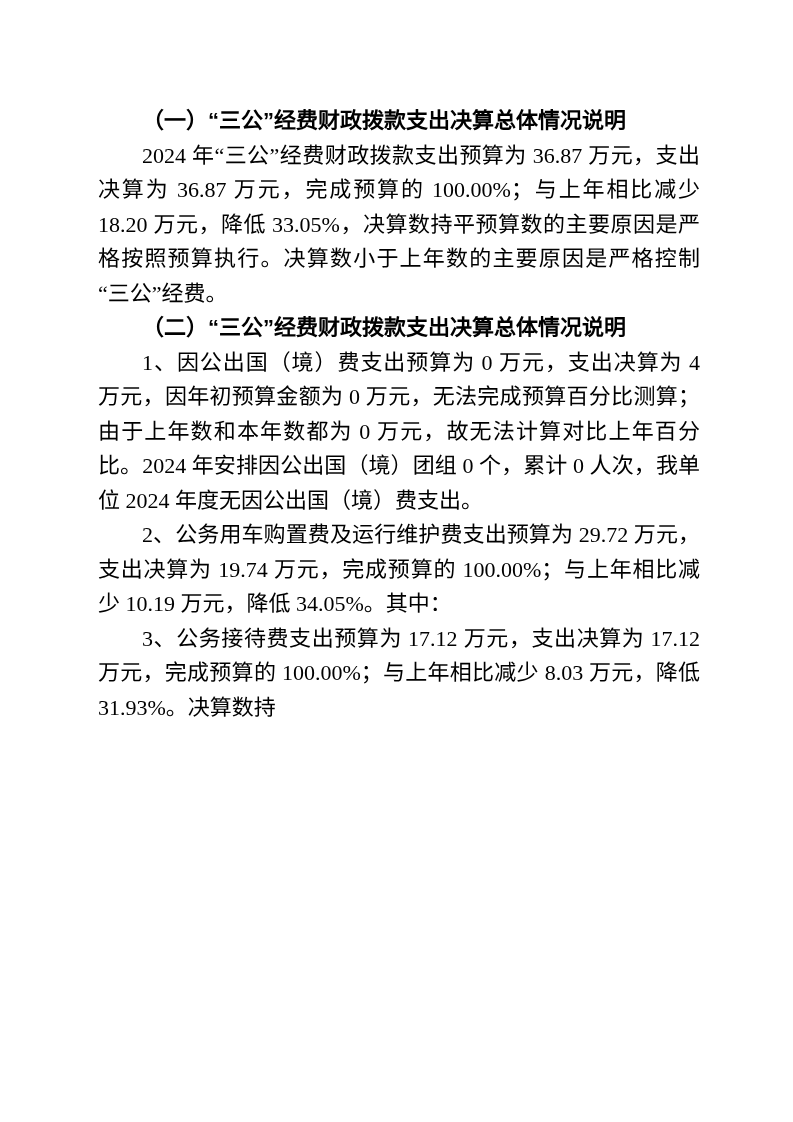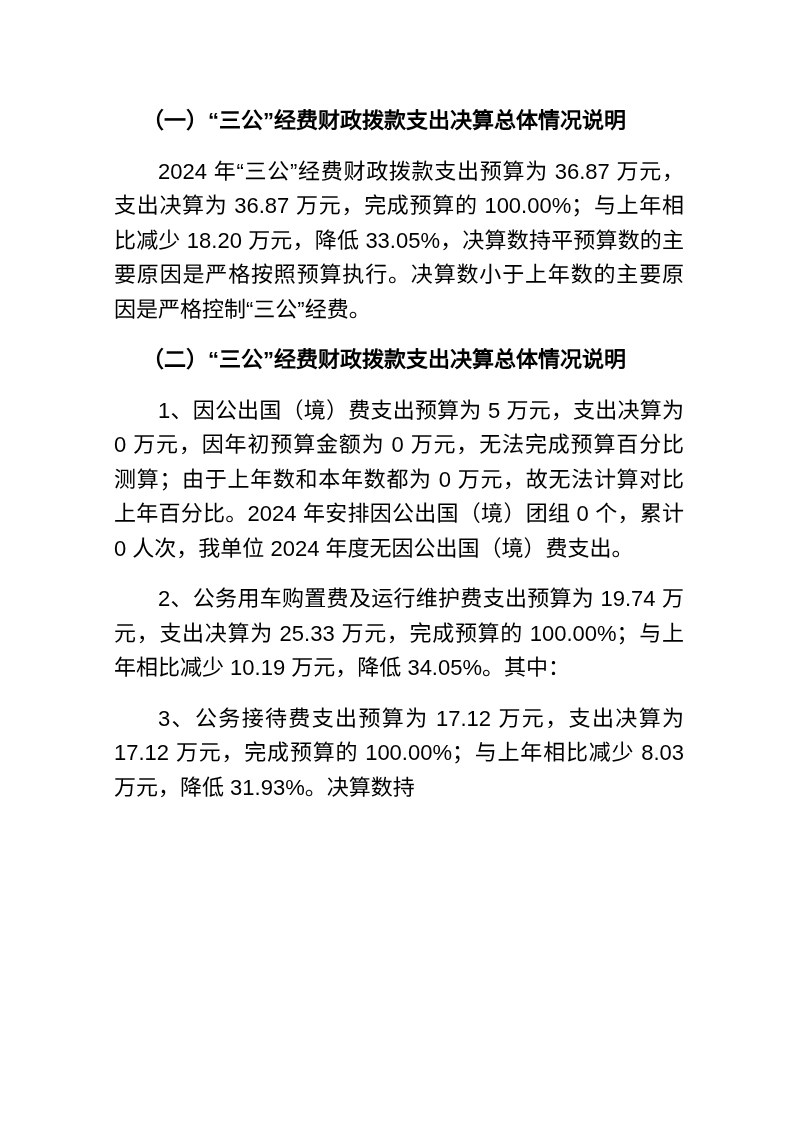--- a/index.html
+++ b/index.html
@@ -29,41 +29,41 @@
     margin: 0;
     padding: 0;
     text-indent: 2em;
     font-size: 22px;
     line-height: 34.5px;
     font-weight: 700;
     font-family: "Liberation Sans", "DejaVu Sans", sans-serif;
     color: #000000;
   }
   .doc-paragraph {
-    margin: 16px;
+    margin: 0;
     padding: 0;
     text-indent: 2em;
-    font-family: Liberation Sans, sans-serif;
+    font-family: Liberation Serif, serif;
     color: #000000;
   }
 </style>
 </head>
 <body>
 
 <div class="page">
   <div class="doc-content">
 
     <h3 class="doc-heading">（一）“三公”经费财政拨款支出决算总体情况说明</h3>
 
     <p class="doc-paragraph">2024 年“三公”经费财政拨款支出预算为 36.87 万元，支出决算为 36.87 万元，完成预算的 100.00%；与上年相比减少 18.20 万元，降低 33.05%，决算数持平预算数的主要原因是严格按照预算执行。决算数小于上年数的主要原因是严格控制“三公”经费。</p>
 
     <h3 class="doc-heading">（二）“三公”经费财政拨款支出决算总体情况说明</h3>
 
-    <p class="doc-paragraph">1、因公出国（境）费支出预算为 5 万元，支出决算为 0 万元，因年初预算金额为 0 万元，无法完成预算百分比测算；由于上年数和本年数都为 0 万元，故无法计算对比上年百分比。2024 年安排因公出国（境）团组 0 个，累计 0 人次，我单位 2024 年度无因公出国（境）费支出。</p>
+    <p class="doc-paragraph">1、因公出国（境）费支出预算为 0 万元，支出决算为 4 万元，因年初预算金额为 0 万元，无法完成预算百分比测算；由于上年数和本年数都为 0 万元，故无法计算对比上年百分比。2024 年安排因公出国（境）团组 0 个，累计 0 人次，我单位 2024 年度无因公出国（境）费支出。</p>
 
-    <p class="doc-paragraph">2、公务用车购置费及运行维护费支出预算为 19.74 万元，支出决算为 25.33 万元，完成预算的 100.00%；与上年相比减少 10.19 万元，降低 34.05%。其中：</p>
+    <p class="doc-paragraph">2、公务用车购置费及运行维护费支出预算为 29.72 万元，支出决算为 19.74 万元，完成预算的 100.00%；与上年相比减少 10.19 万元，降低 34.05%。其中：</p>
 
 
 
     <p class="doc-paragraph">3、公务接待费支出预算为 17.12 万元，支出决算为 17.12 万元，完成预算的 100.00%；与上年相比减少 8.03 万元，降低 31.93%。决算数持</p>
 
   </div>
 </div>
 
 </body></html>

